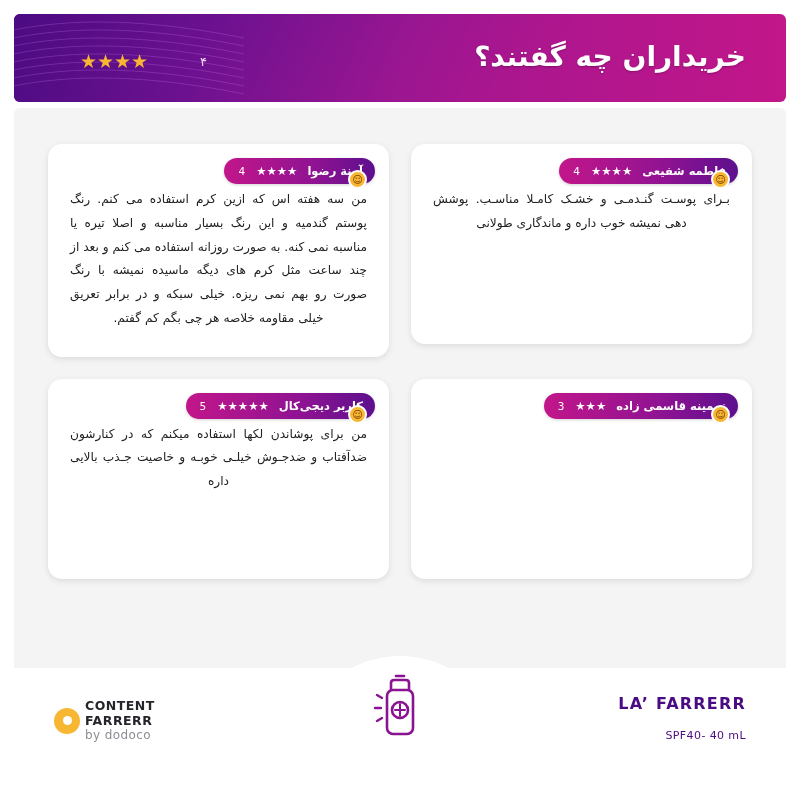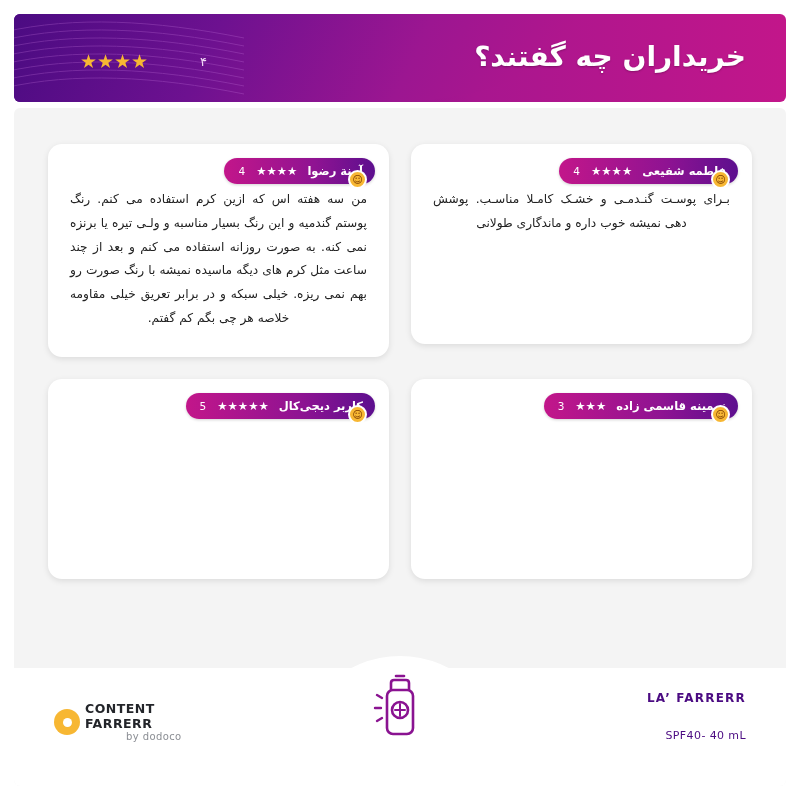--- a/index.html
+++ b/index.html
@@ -144,26 +144,26 @@
     border-radius: 105px 105px 0 0;
   }
   .brand {
     position: absolute;
     bottom: 44px; right: 40px;
     text-align: right;
     direction: ltr;
   }
   .brand-name {
     color: #4b0b82;
-    font-size: 12px;
+    font-size: 16px;
     font-weight: bold;
     letter-spacing: 1.2px;
   }
   .brand-sub {
-    margin-top: 24px;
+    margin-top: 16px;
     color: #4b0b82;
     font-size: 11px;
     letter-spacing: .4px;
   }
   .product-icon {
     position: absolute;
     left: 50%; transform: translateX(-50%);
     bottom: 36px;
     width: 86px; height: 86px;
   }
@@ -179,21 +179,21 @@
     display: flex; align-items: center; justify-content: center;
   }
   .cf-mark i {
     display: block; width: 9px; height: 9px; border-radius: 50%;
     background: #ffffff;
   }
   .cf-text-main {
     color: #23252a; font-size: 12.5px; font-weight: bold; line-height: 1.15;
     letter-spacing: .5px;
   }
-  .cf-text-sub { color: #8b8e94; font-size: 10px; letter-spacing: .4px; margin-left: 41px; }
+  .cf-text-sub { color: #8b8e94; font-size: 12px; letter-spacing: .4px; }
 </style>
 </head>
 <body>
 
 <div class="page">
 
   <div class="header">
     <div class="header-swoosh"></div>
     <svg class="header-lines" viewBox="0 0 300 88" preserveAspectRatio="none">
       <g fill="none" stroke="#c97ae0" stroke-width="1" opacity="0.55">
@@ -231,21 +231,21 @@
 
       <div class="card-wrap">
         <div class="fold left"></div>
         <div class="card">
           <div class="ribbon">
             <span class="r-name">آمنة رضوا</span>
             <span class="r-stars">★★★★</span>
             <span class="r-rating">4</span>
             <span class="avatar">☺</span>
           </div>
-          <div class="card-text">من سه هفته اس که ازین کرم استفاده می کنم. رنگ پوستم گندمیه و این رنگ بسیار مناسبه و ولـی تیره یا برنزه نمی کنه. به صورت روزانه استفاده می کنم و بعد از چند ساعت مثل کرم های دیگه ماسیده نمیشه با رنگ صورت رو بهم نمی ریزه. خیلی سبکه و در برابر تعریق خیلی مقاومه خلاصه هر چی بگم کم گفتم.</div>
+          <div class="card-text">من سه هفته اس که ازین کرم استفاده می کنم. رنگ پوستم گندمیه و این رنگ بسیار مناسبه و اصلا تیره یا مناسبه نمی کنه. به صورت روزانه استفاده می کنم و بعد از چند ساعت مثل کرم های دیگه ماسیده نمیشه با رنگ صورت رو بهم نمی ریزه. خیلی سبکه و در برابر تعریق خیلی مقاومه خلاصه هر چی بگم کم گفتم.</div>
         </div>
       </div>
 
       <div class="card-wrap">
         <div class="fold"></div>
         <div class="card">
           <div class="ribbon">
             <span class="r-name">نهمینه قاسمی زاده</span>
             <span class="r-stars">★★★</span>
             <span class="r-rating">3</span>
@@ -256,20 +256,21 @@
 
       <div class="card-wrap">
         <div class="fold left"></div>
         <div class="card">
           <div class="ribbon">
             <span class="r-name">کاربر دیجی‌کال</span>
             <span class="r-stars">★★★★★</span>
             <span class="r-rating">5</span>
             <span class="avatar">☺</span>
           </div>
+          <div class="card-text">من برای پوشاندن لکها استفاده میکنم که در کنارشون ضدآفتاب و ضدجـوش خیلـی خوبـه و خاصیت جـذب بالایی داره</div>
         </div>
       </div>
 
     </div>
 
     <div class="footer">
       <div class="footer-arc"></div>
 
       <div class="brand">
         <div class="brand-name">LA’ FARRERR</div>

